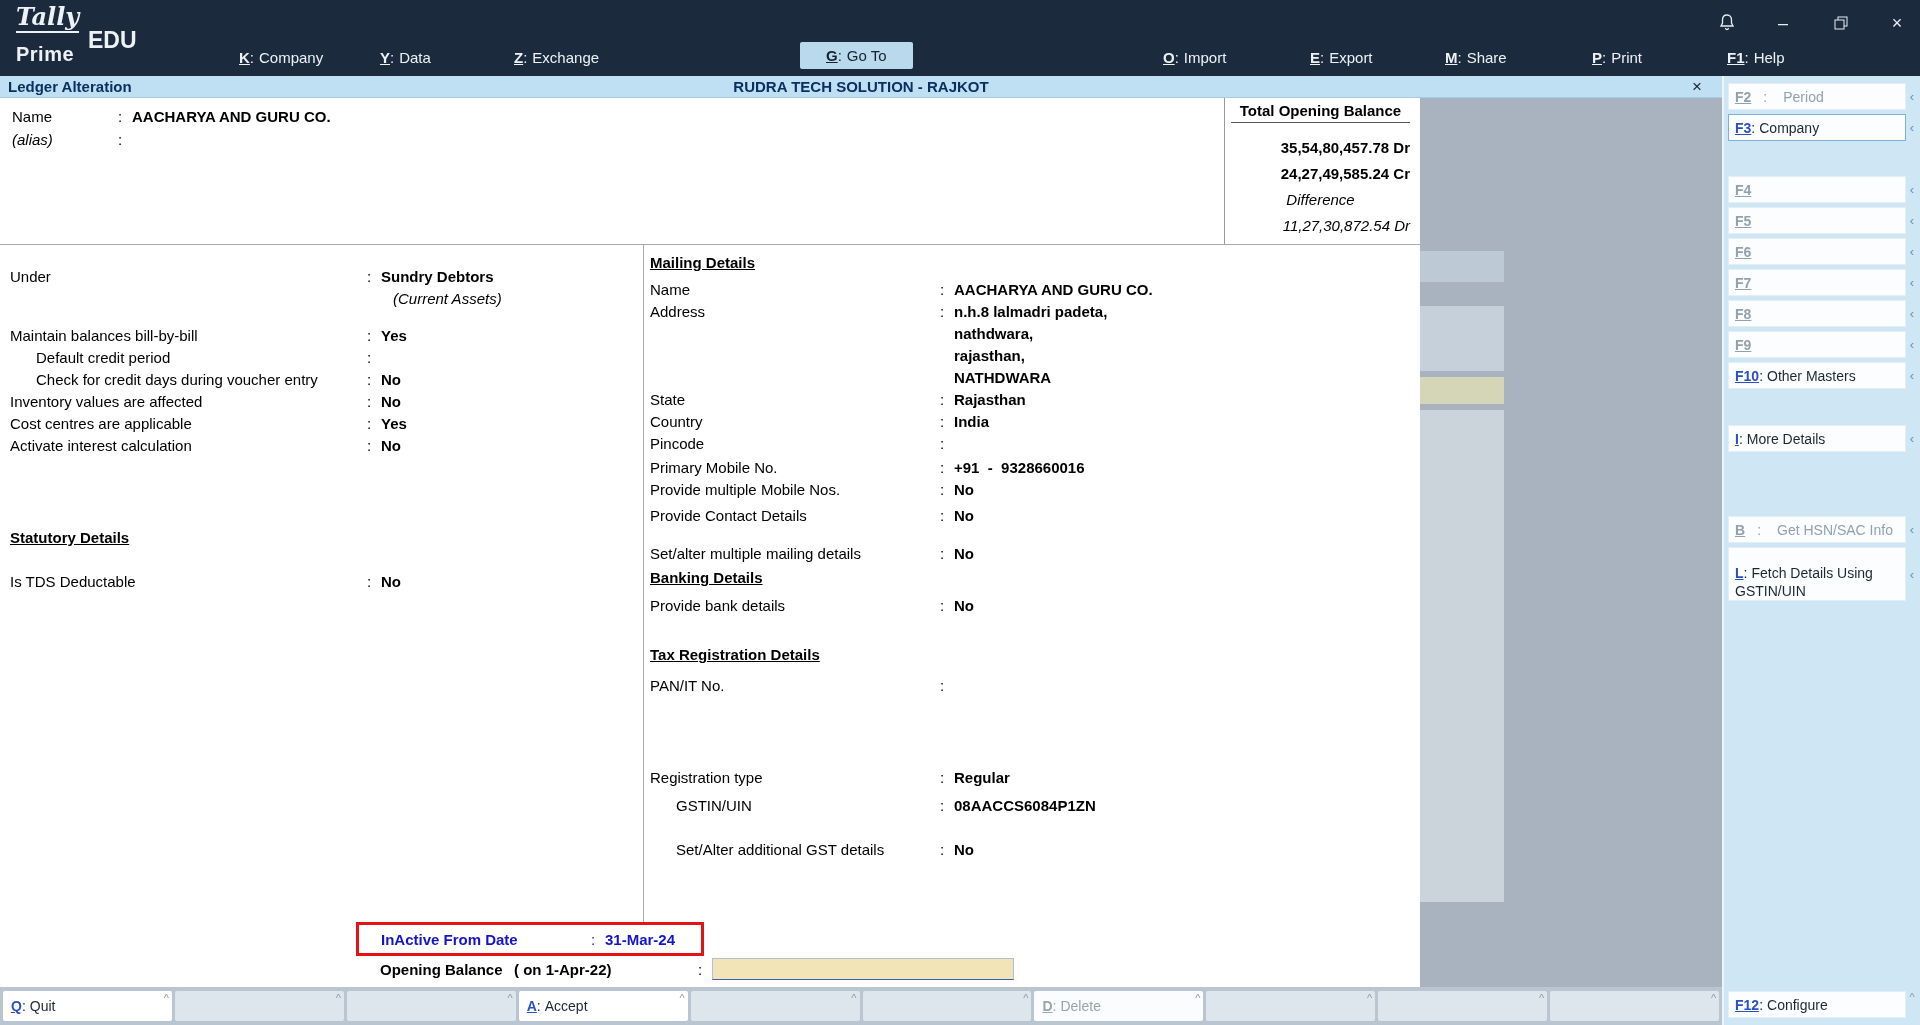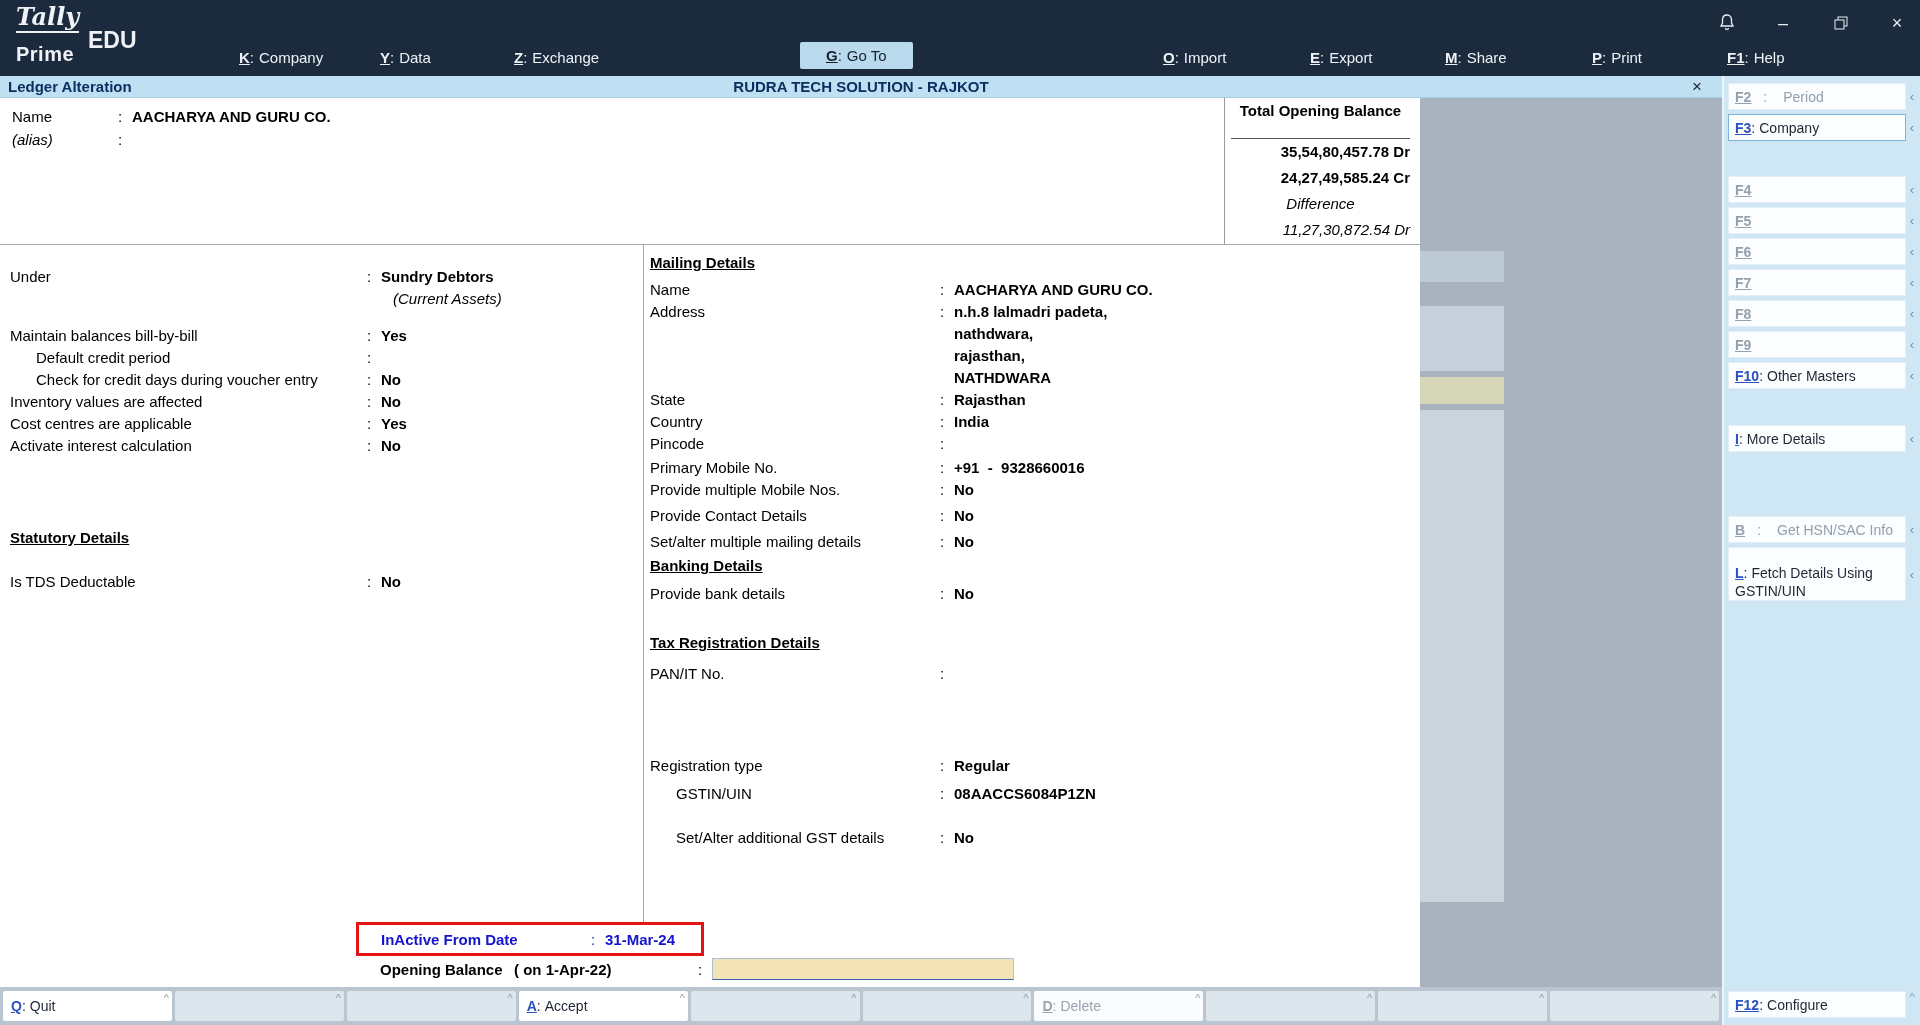--- a/index.html
+++ b/index.html
@@ -30,21 +30,21 @@
   .hrow { position:absolute; left:12px; display:flex; height:22px; line-height:22px; }
   .hlbl { width:106px; flex:none; }
   .hcolon { width:14px; flex:none; }
   .bold { font-weight:bold; }
   .italic { font-style:italic; }
   .blue { color:#1414cc; }
   .val { font-weight:bold; white-space:pre; }
   .val.normal { font-weight:normal; }
 
   .totals { position:absolute; left:1224px; top:0; width:192px; height:146px; border-left:1px solid #9a9a9a; padding:4px 6px 0 6px; }
-  .totals-title { font-weight:bold; text-align:center; border-bottom:1px solid #555; padding-bottom:19px; }
+  .totals-title { font-weight:bold; text-align:center; border-bottom:1px solid #555; padding-bottom:3px; margin-bottom:12px; }
   .totals-val { text-align:right; height:26px; line-height:26px; white-space:pre; }
   .totals-diff-lbl { text-align:center; font-style:italic; height:26px; line-height:26px; }
 
   .hdivider { position:absolute; left:0; top:146px; width:1420px; border-top:1px solid #a8a8a8; }
   .vdivider { position:absolute; left:643px; top:146px; height:680px; border-left:1px solid #a8a8a8; }
 
   .col-left  { position:absolute; left:10px;  top:168px; width:628px; }
   .col-right { position:absolute; left:650px; top:154px; width:764px; }
   .frow { display:flex; min-height:22px; line-height:22px; }
   .frow .lbl { width:357px; flex:none; }
@@ -287,21 +287,21 @@
       <div class="frow">
         <span class="lbl">Provide multiple Mobile Nos.</span>
         <span class="colon">:</span>
         <span class="val">No</span>
       </div>
       <div class="frow" style="margin-top:4px">
         <span class="lbl">Provide Contact Details</span>
         <span class="colon">:</span>
         <span class="val">No</span>
       </div>
-      <div class="frow" style="margin-top:4px">
+      <div class="frow" style="margin-top:16px">
         <span class="lbl">Set/alter multiple mailing details</span>
         <span class="colon">:</span>
         <span class="val">No</span>
       </div>
       <div class="frow" style="margin-top:2px">
         <span class="heading">Banking Details</span>
       </div>
       <div class="frow" style="margin-top:6px">
         <span class="lbl">Provide bank details</span>
         <span class="colon">:</span>

